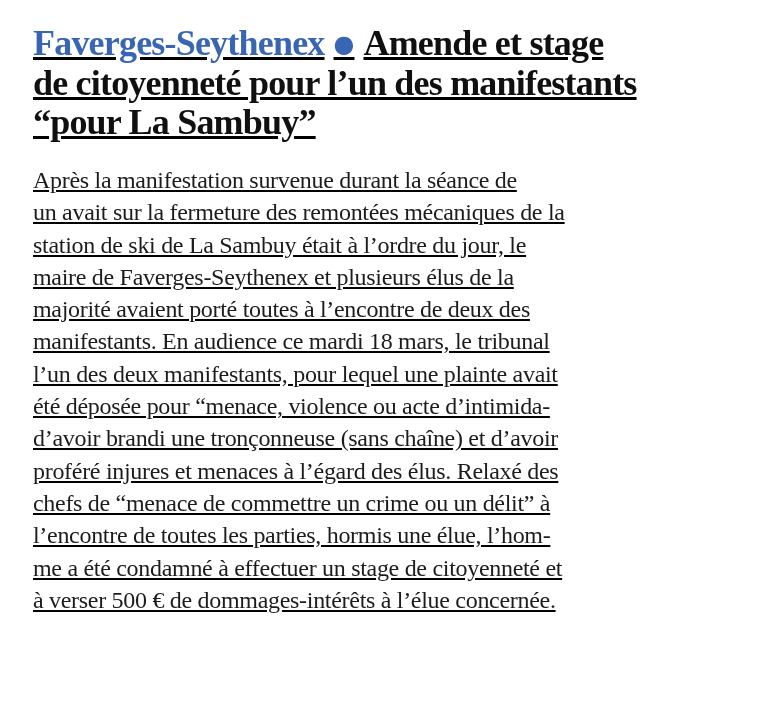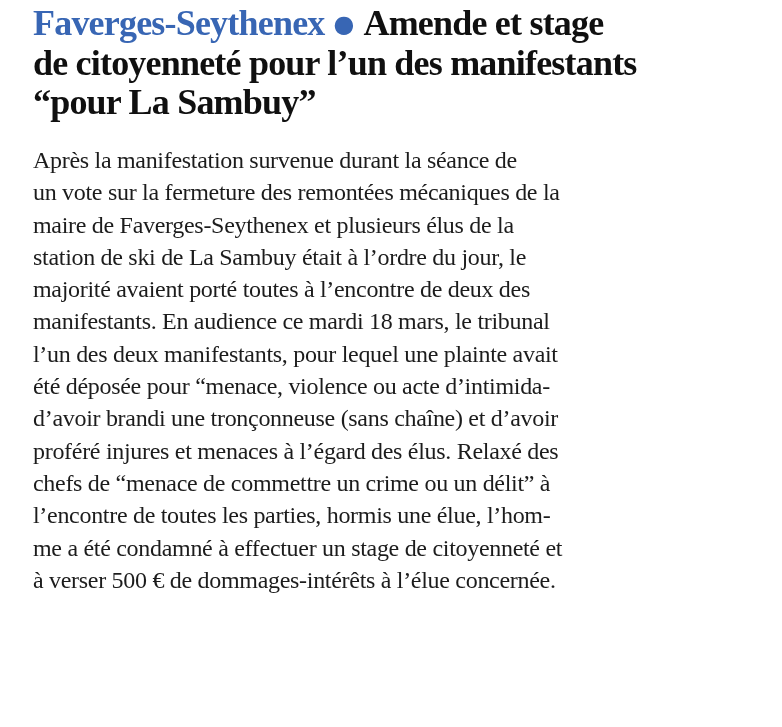--- a/index.html
+++ b/index.html
@@ -8,22 +8,23 @@
     position: relative;
     width: 782px;
     height: 727px;
     background: #ffffff;
     overflow: hidden;
     font-family: "Liberation Serif", serif;
   }
   .content {
     position: absolute;
     left: 33px;
-    top: 4px;
+    top: 24px;
     width: 740px;
+    text-decoration: underline;
   }
   .headline {
     font-family: "Liberation Serif", serif;
     font-weight: 700;
     font-size: 36px;
     line-height: 39px;
     letter-spacing: -0.8px;
     color: #101010;
   }
   .headline-line { white-space: nowrap; }
@@ -58,23 +59,23 @@
       <div class="headline-line">
         <span>de citoyenneté pour l’un des manifestants</span>
       </div>
       <div class="headline-line">
         <span>“pour La Sambuy”</span>
       </div>
     </h1>
 
     <div class="body-text">
       <div class="body-line">Après la manifestation survenue durant la séance de</div>
-      <div class="body-line">un vote sur la fermeture des remontées mécaniques de la</div>
+      <div class="body-line">un avait sur la fermeture des remontées mécaniques de la</div>
+      <div class="body-line">station de ski de La Sambuy était à l’ordre du jour, le</div>
       <div class="body-line">maire de Faverges-Seythenex et plusieurs élus de la</div>
-      <div class="body-line">station de ski de La Sambuy était à l’ordre du jour, le</div>
       <div class="body-line">majorité avaient porté toutes à l’encontre de deux des</div>
       <div class="body-line">manifestants. En audience ce mardi 18 mars, le tribunal</div>
       <div class="body-line">l’un des deux manifestants, pour lequel une plainte avait</div>
       <div class="body-line">été déposée pour “menace, violence ou acte d’intimida-</div>
       <div class="body-line">d’avoir brandi une tronçonneuse (sans chaîne) et d’avoir</div>
       <div class="body-line">proféré injures et menaces à l’égard des élus. Relaxé des</div>
       <div class="body-line">chefs de “menace de commettre un crime ou un délit” à</div>
       <div class="body-line">l’encontre de toutes les parties, hormis une élue, l’hom-</div>
       <div class="body-line">me a été condamné à effectuer un stage de citoyenneté et</div>
       <div class="body-line">à verser 500 € de dommages-intérêts à l’élue concernée.</div>

